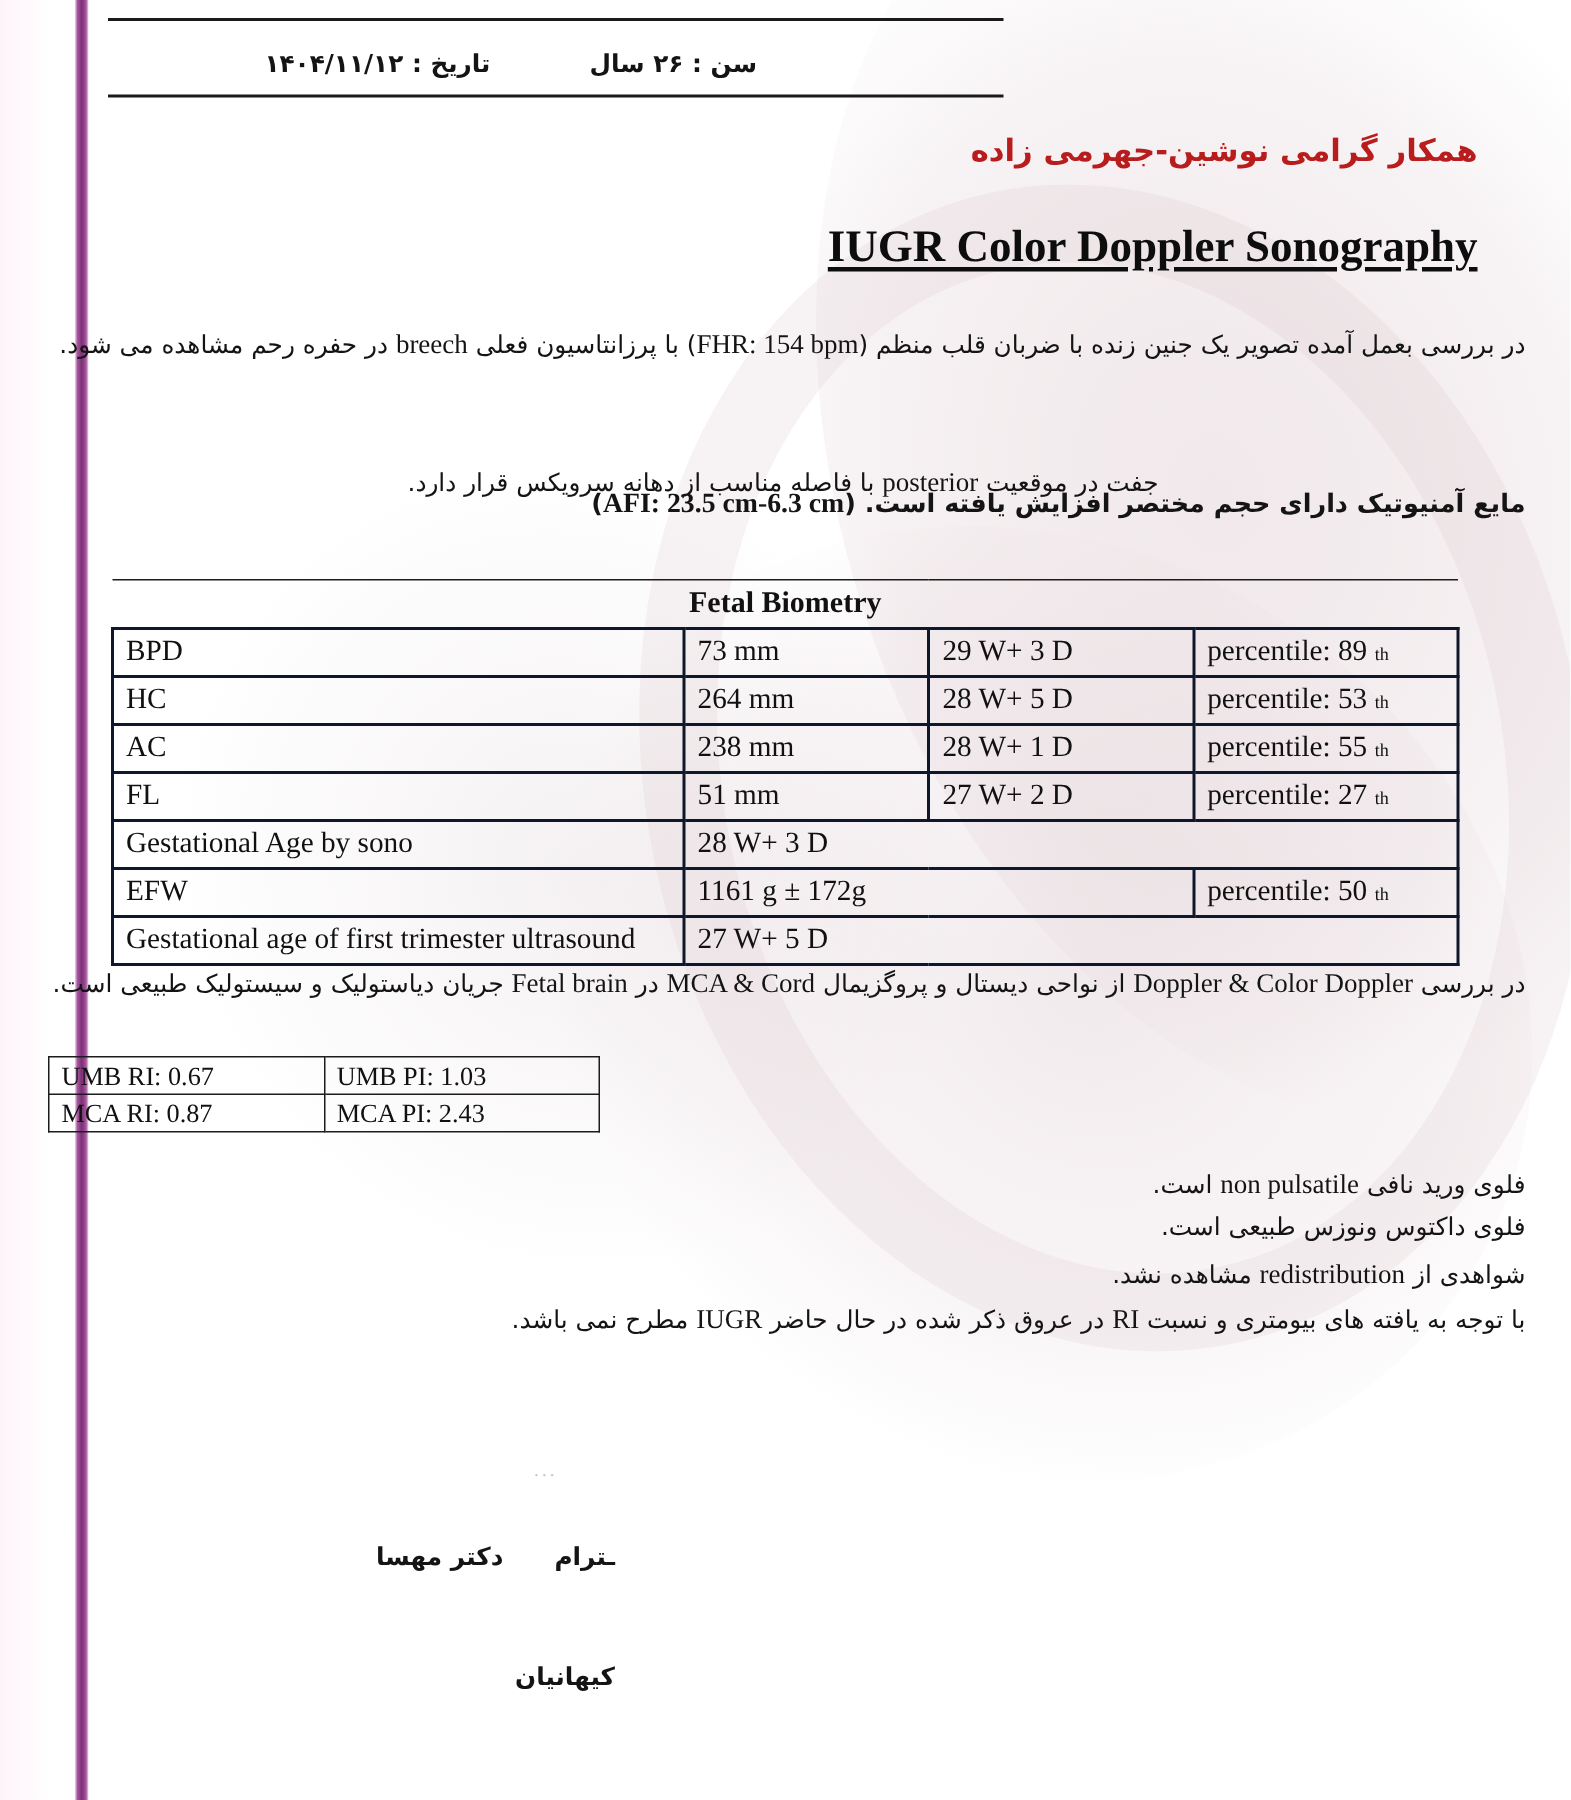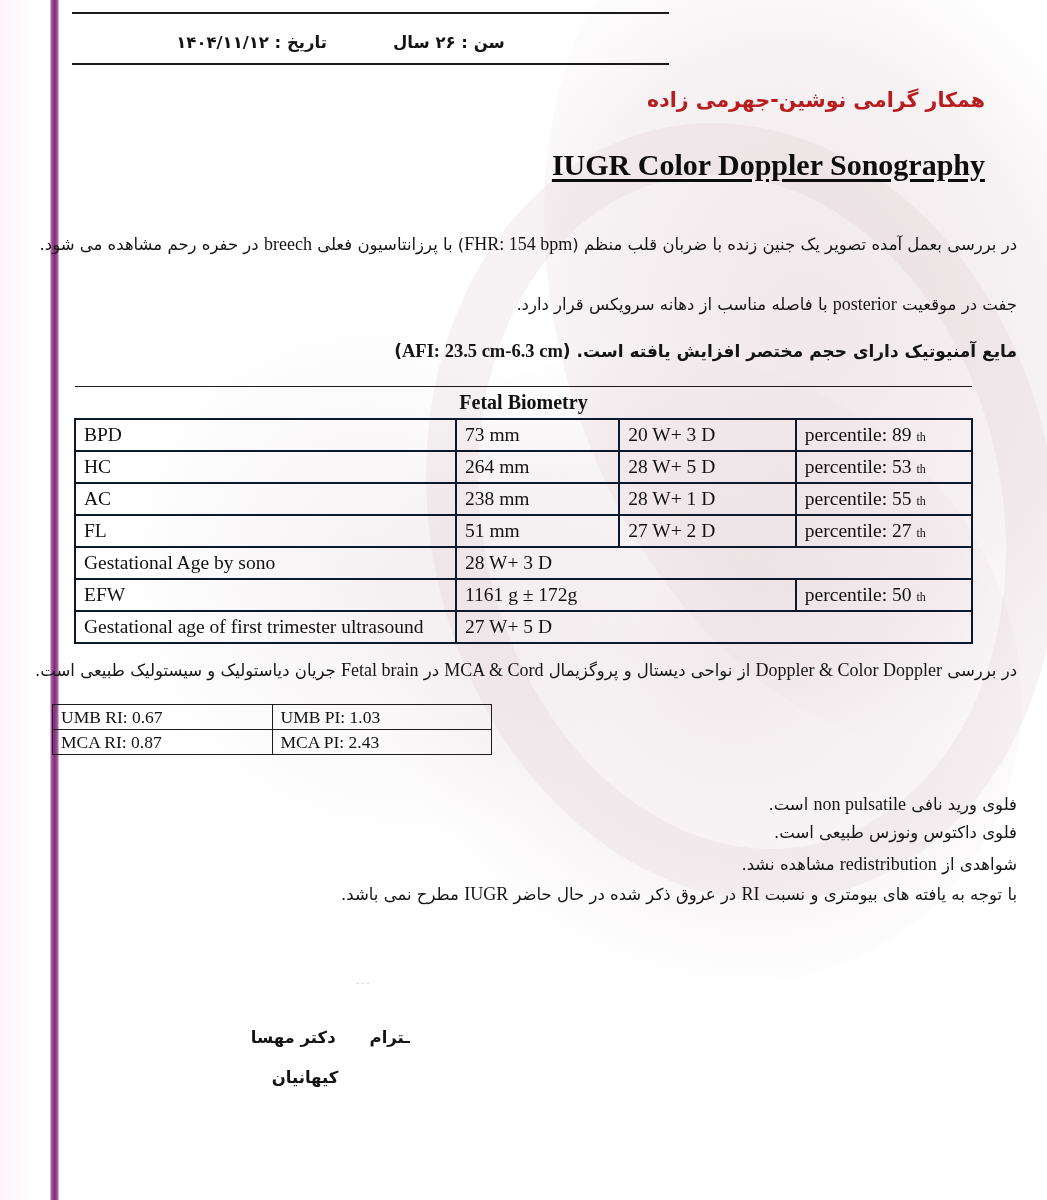--- a/index.html
+++ b/index.html
@@ -153,24 +153,23 @@
 
   
   .para {
     position: absolute;
     direction: rtl;
     text-align: right;
     font-family: "DejaVu Sans", "Liberation Sans", sans-serif;
     font-size: 16.5px;
     line-height: 1.95;
     color: #141414;
-    margin-top: 15px;
   }
   .p1 { right: 30px; top: 212px; width: 990px; }
-  .p2 { right: 30px; top: 272px; width: 990px; }
+  .p2 { right: 30px; top: 304px; width: 990px; text-align: center; }
   .p3 {
     right: 30px; top: 318px; width: 990px;
     font-weight: bold;
     font-size: 17px;
   }
   .lat { direction: ltr; unicode-bidi: embed; font-family: "Liberation Serif", "DejaVu Serif", serif; font-size: 18px; }
   .p3 .lat { font-weight: bold; font-size: 18.5px; }
 
   
   .biometry {
@@ -213,26 +212,25 @@
   sup { font-size: 0.62em; vertical-align: super; line-height: 0; }
 
   
   .p4 { right: 30px; top: 638px; width: 990px; }
 
   
   .ripi {
     position: absolute;
     left: 32px;
     top: 704px;
-    width: 440px;
+    width: 368px;
     border-collapse: collapse;
     font-family: "Liberation Serif", "DejaVu Serif", serif;
     font-size: 17.5px;
     color: #111111;
-    margin-left: 20px;
   }
   .ripi td {
     border: 1px solid #1c1c1c;
     padding: 1px 8px;
     height: 22px;
     width: 50%;
   }
 
   
   .p5 { right: 30px; top: 772px; width: 990px; }
@@ -253,21 +251,21 @@
   
   .sig {
     position: absolute;
     direction: rtl;
     font-family: "DejaVu Sans", "Liberation Sans", sans-serif;
     font-weight: bold;
     font-size: 16.5px;
     color: #141414;
   }
   .sig-1 { left: 110px; top: 1028px; width: 300px; }
-  .sig-2 { left: 110px; top: 1068px; width: 300px; text-align: center; padding-left: 90px; box-sizing: border-box; }
+  .sig-2 { left: 110px; top: 1108px; width: 300px; text-align: right; padding-left: 90px; box-sizing: border-box; }
   .sig-1 .sig-row { display: flex; gap: 34px; }
 </style>
 </head>
 <body>
 
 <div id="page">
 
   <div class="edge-tint"></div>
   <div class="wm wm-ring"></div>
   <div class="wm wm-1"></div>
@@ -301,21 +299,21 @@
 
     <table class="biometry">
       <tbody>
           <tr>
         <td class="caption-cell topline" colspan="4">Fetal Biometry</td>
       </tr>
 
       <tr>
         <td class="col-label">BPD</td>
         <td class="col-meas">73 mm</td>
-        <td class="col-ga">20 W+ 3 D</td>
+        <td class="col-ga">29 W+ 3 D</td>
         <td class="col-pct">
               <span class="cell-inner">
                 <span>percentile: 89</span>
                 <sup>th</sup>
               </span>
             </td>
       </tr>
 
       <tr>
         <td class="col-label">HC</td>

